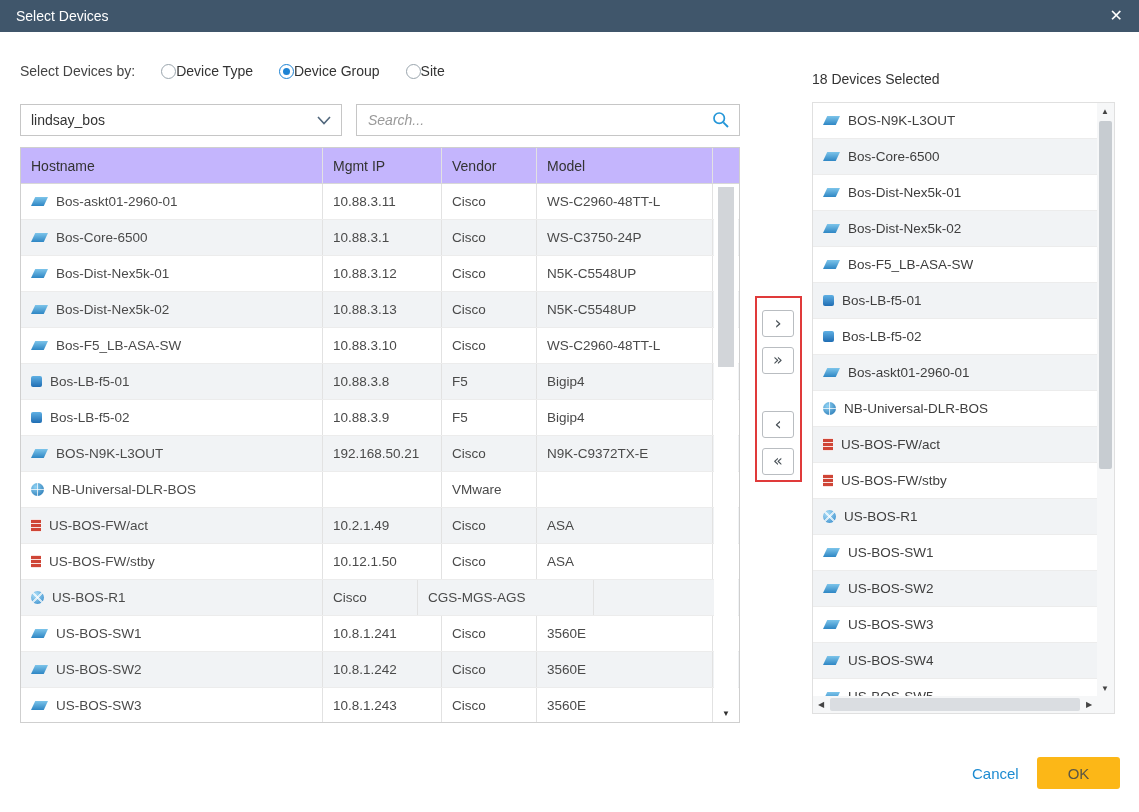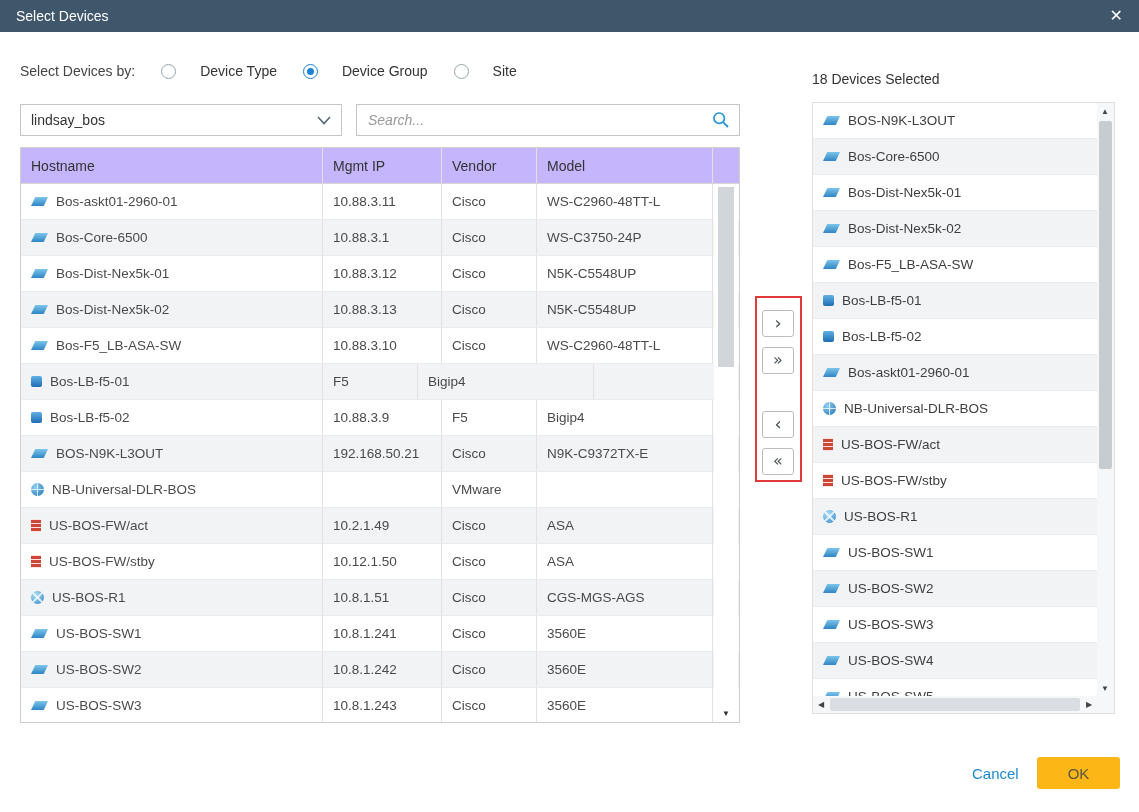--- a/index.html
+++ b/index.html
@@ -11,21 +11,21 @@
   
   .titlebar{
     position:absolute;top:0;left:0;right:0;height:32px;
     background:var(--titlebar,#40566b);color:#fff;
     display:flex;align-items:center;justify-content:space-between;
     padding:0 16px;font-size:14px;box-sizing:border-box;
   }
   .close{font-size:16px;cursor:pointer;line-height:1;}
   
   .filter-row{position:absolute;top:63px;left:20px;display:flex;align-items:center;font-size:14px;color:#444;text-align:right;}
-  .radio-opt{display:flex;align-items:center;gap:24px;margin-left:26px;color:#333;cursor:pointer;}
+  .radio-opt{display:flex;align-items:center;gap:0;margin-left:26px;color:#333;cursor:pointer;}
   .radio{width:15px;height:15px;border:1px solid #9aa5ad;border-radius:50%;box-sizing:border-box;position:relative;background:#fff;flex:none;}
   .radio.sel{border-color:var(--accent-blue,#1d83d4);}
   .radio.sel::after{content:"";position:absolute;inset:3px;border-radius:50%;background:var(--accent-blue,#1d83d4);}
   
   .dropdown{
     position:absolute;left:20px;top:104px;width:322px;height:32px;border:1px solid #c6c6c6;
     box-sizing:border-box;display:flex;align-items:center;justify-content:space-between;
     padding:12px 10px;font-size:14px;color:#333;cursor:pointer;background:#fff;
   }
   .searchbox{
@@ -187,20 +187,21 @@
     </div>
     <div class="cell c-ip">10.88.3.10</div>
     <div class="cell c-vendor">Cisco</div>
     <div class="cell c-model">WS-C2960-48TT-L</div>
   </div>
       <div class="trow alt">
     <div class="cell c-host">
       <span class="ic ic-f5"></span>
       <span class="host-label">Bos-LB-f5-01</span>
     </div>
+    <div class="cell c-ip">10.88.3.8</div>
     <div class="cell c-vendor">F5</div>
     <div class="cell c-model">Bigip4</div>
   </div>
       <div class="trow">
     <div class="cell c-host">
       <span class="ic ic-f5"></span>
       <span class="host-label">Bos-LB-f5-02</span>
     </div>
     <div class="cell c-ip">10.88.3.9</div>
     <div class="cell c-vendor">F5</div>
@@ -240,21 +241,20 @@
     </div>
     <div class="cell c-ip">10.12.1.50</div>
     <div class="cell c-vendor">Cisco</div>
     <div class="cell c-model">ASA</div>
   </div>
       <div class="trow alt">
     <div class="cell c-host">
       <span class="ic ic-router"></span>
       <span class="host-label">US-BOS-R1</span>
     </div>
-    <div class="cell c-ip">10.8.1.51</div>
     <div class="cell c-vendor">Cisco</div>
     <div class="cell c-model">CGS-MGS-AGS</div>
   </div>
       <div class="trow">
     <div class="cell c-host">
       <span class="ic ic-switch"></span>
       <span class="host-label">US-BOS-SW1</span>
     </div>
     <div class="cell c-ip">10.8.1.241</div>
     <div class="cell c-vendor">Cisco</div>

